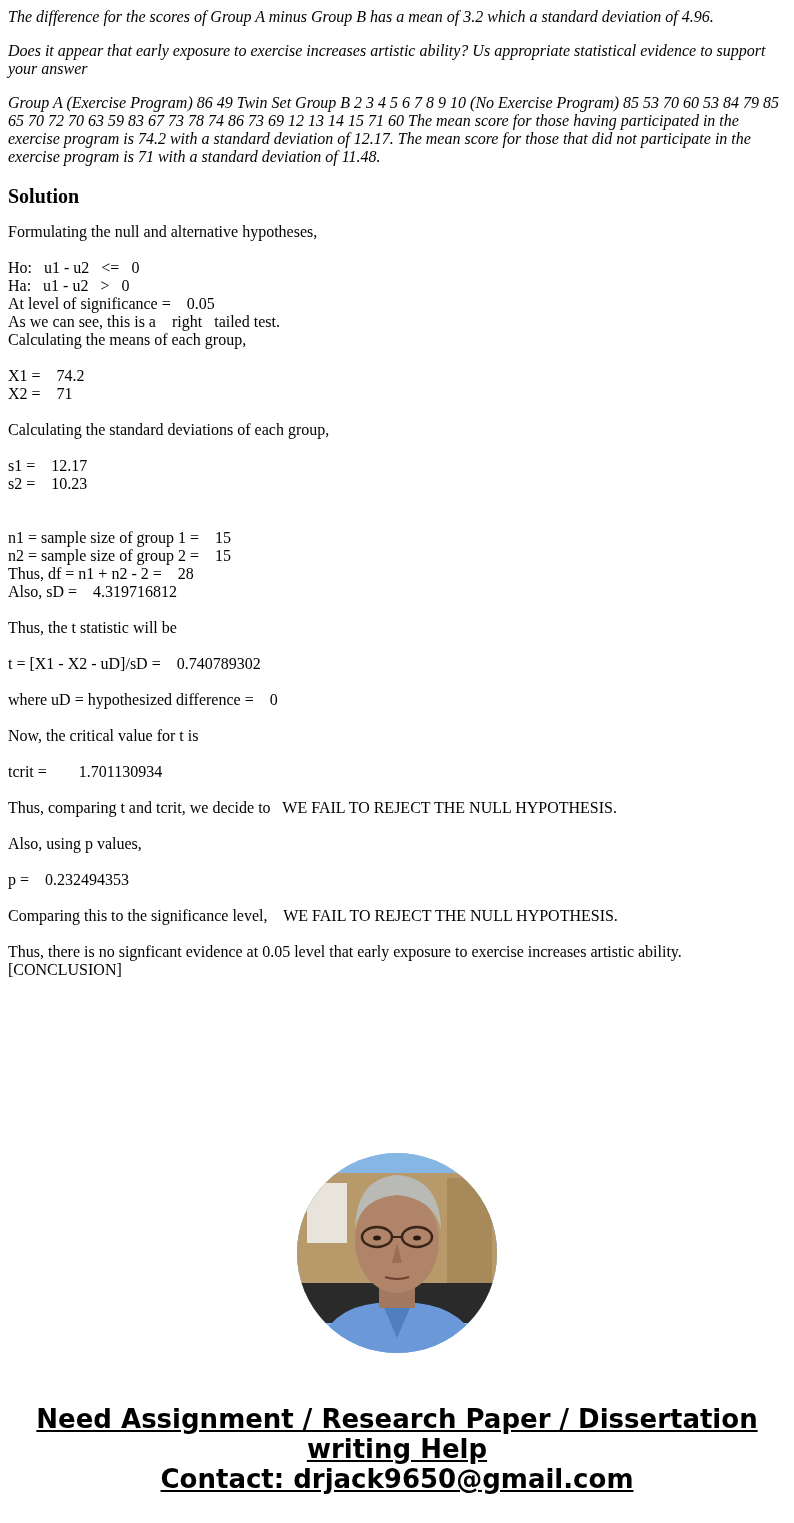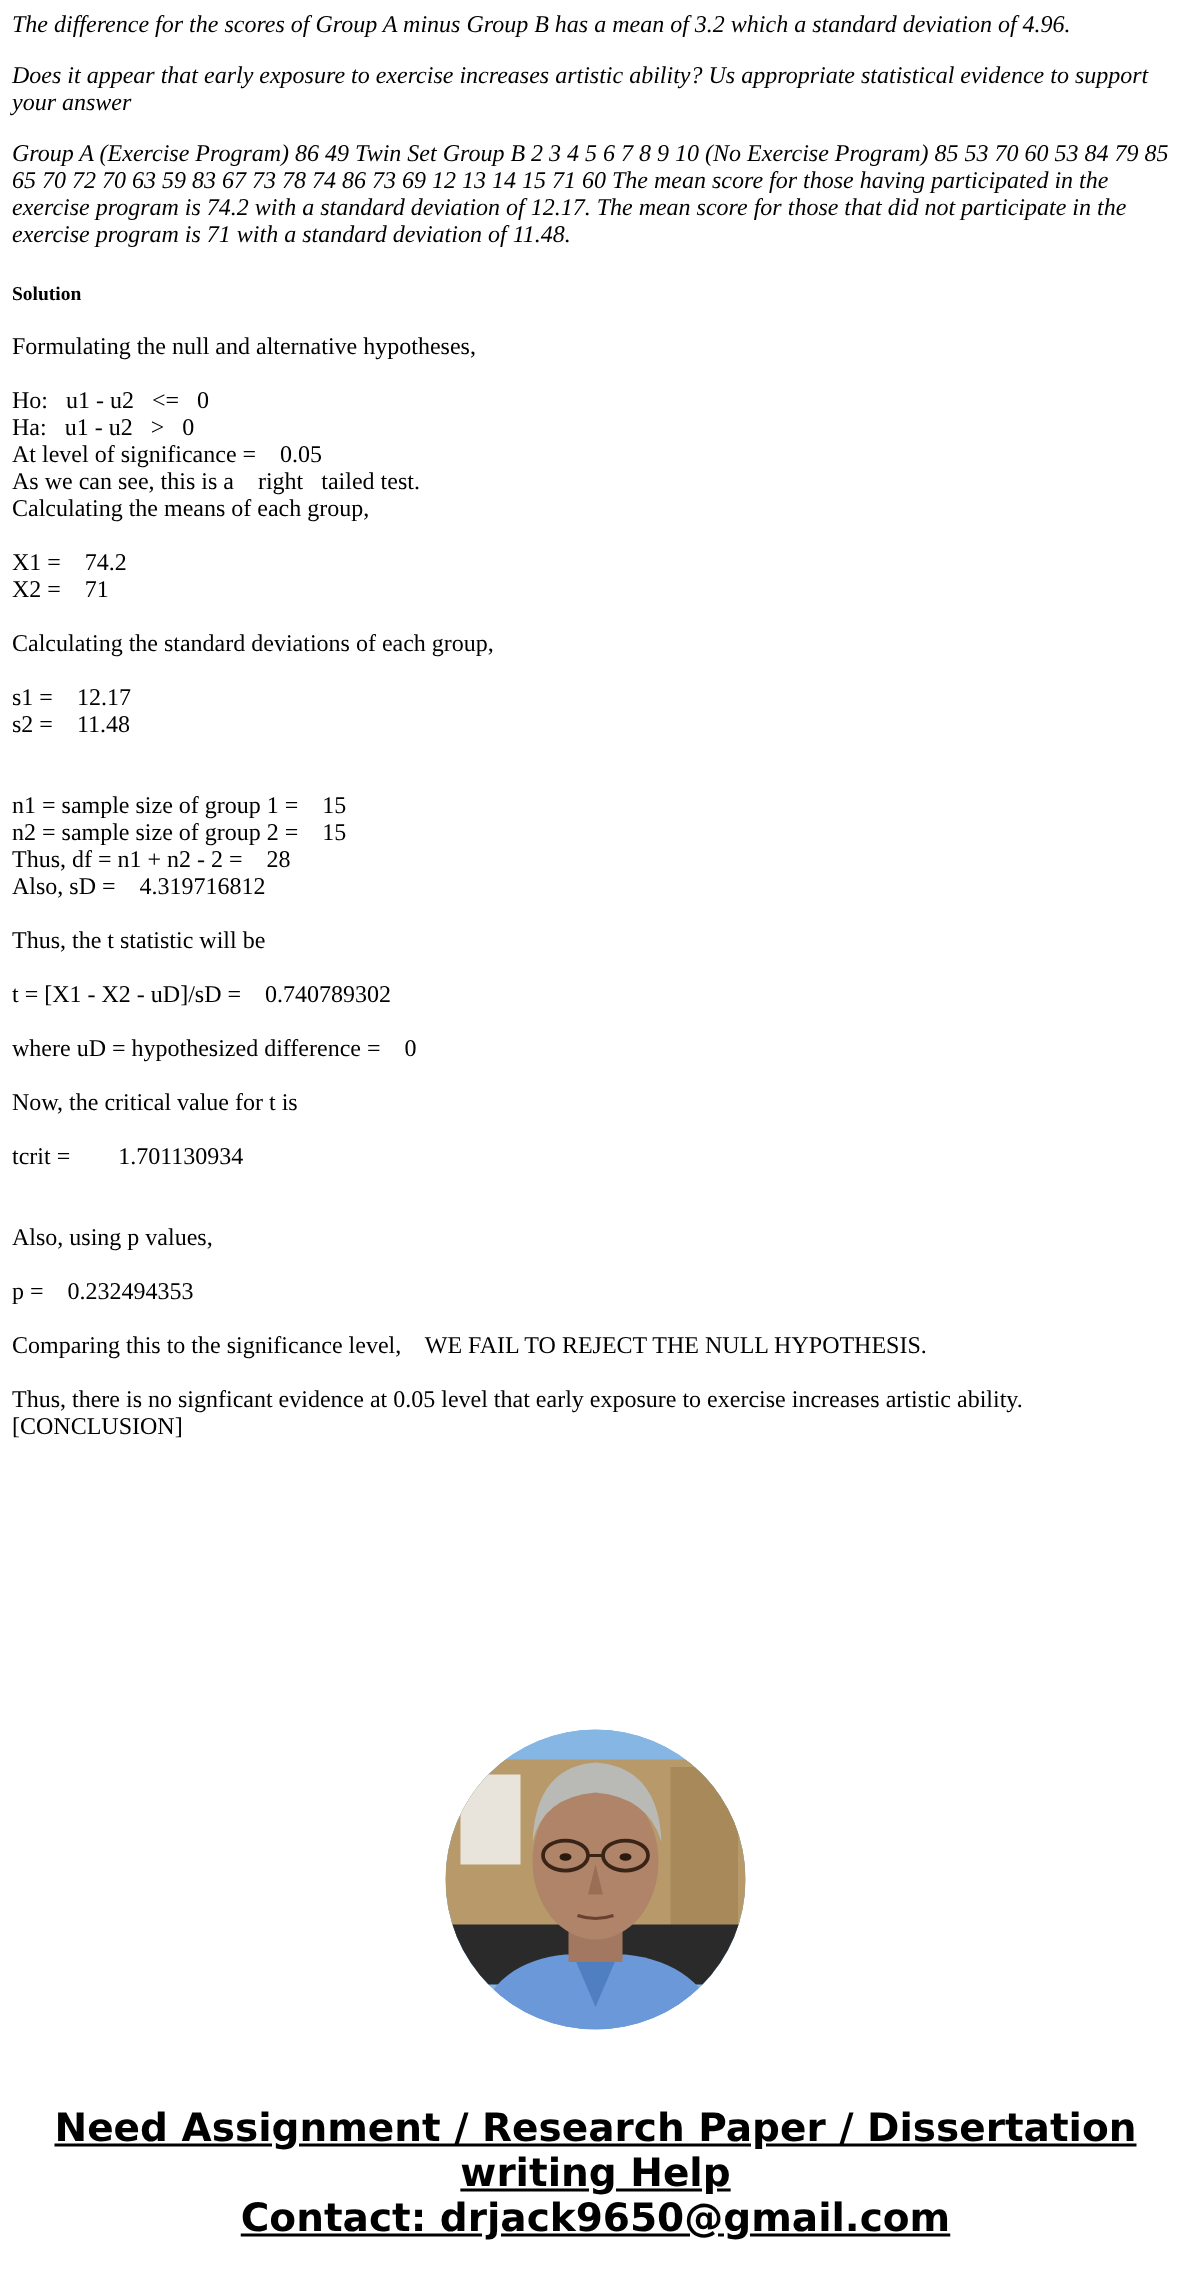--- a/index.html
+++ b/index.html
@@ -30,21 +30,21 @@
       font-style: italic;
     }
     .p1 { position: absolute; top: 8px; left: 0; width: 778px; }
     .p2 { position: absolute; top: 42px; left: 0; width: 778px; }
     .p3 { position: absolute; top: 94px; left: 0; width: 778px; }
     h3 {
       position: absolute;
       top: 185px;
       left: 0;
       margin: 0;
-      font-size: 13px;
+      font-size: 20px;
       font-weight: bold;
       line-height: 22px;
     }
     .sol {
       position: absolute;
       top: 223px;
       left: 0;
       width: 778px;
     }
     .line { display: block; height: 18px; white-space: pre; }
@@ -92,38 +92,39 @@
       <span class="line">At level of significance =    0.05</span>
       <span class="line">As we can see, this is a    right   tailed test.</span>
       <span class="line">Calculating the means of each group,</span>
       <span class="gap"></span>
       <span class="line">X1 =    74.2</span>
       <span class="line">X2 =    71</span>
       <span class="gap"></span>
       <span class="line">Calculating the standard deviations of each group,</span>
       <span class="gap"></span>
       <span class="line">s1 =    12.17</span>
-      <span class="line">s2 =    11.48</span>
+      <span class="line">s2 =    10.23</span>
       <span class="gap"></span>
       <span class="gap"></span>
       <span class="line">n1 = sample size of group 1 =    15</span>
       <span class="line">n2 = sample size of group 2 =    15</span>
       <span class="line">Thus, df = n1 + n2 - 2 =    28</span>
       <span class="line">Also, sD =    4.319716812</span>
       <span class="gap"></span>
       <span class="line">Thus, the t statistic will be</span>
       <span class="gap"></span>
       <span class="line">t = [X1 - X2 - uD]/sD =    0.740789302</span>
       <span class="gap"></span>
       <span class="line">where uD = hypothesized difference =    0</span>
       <span class="gap"></span>
       <span class="line">Now, the critical value for t is</span>
       <span class="gap"></span>
       <span class="line">tcrit =        1.701130934</span>
       <span class="gap"></span>
+      <span class="line">Thus, comparing t and tcrit, we decide to   WE FAIL TO REJECT THE NULL HYPOTHESIS.</span>
       <span class="gap"></span>
       <span class="line">Also, using p values,</span>
       <span class="gap"></span>
       <span class="line">p =    0.232494353</span>
       <span class="gap"></span>
       <span class="line">Comparing this to the significance level,    WE FAIL TO REJECT THE NULL HYPOTHESIS.</span>
       <span class="gap"></span>
       <span class="line">Thus, there is no signficant evidence at 0.05 level that early exposure to exercise increases artistic ability.</span>
       <span class="line">[CONCLUSION]</span>
     </div>

